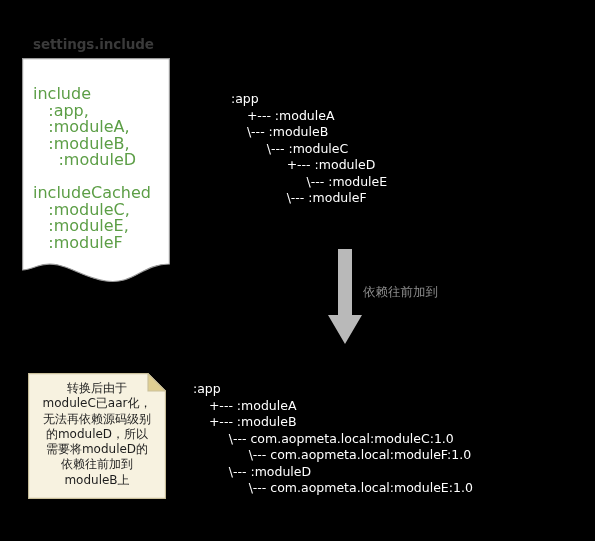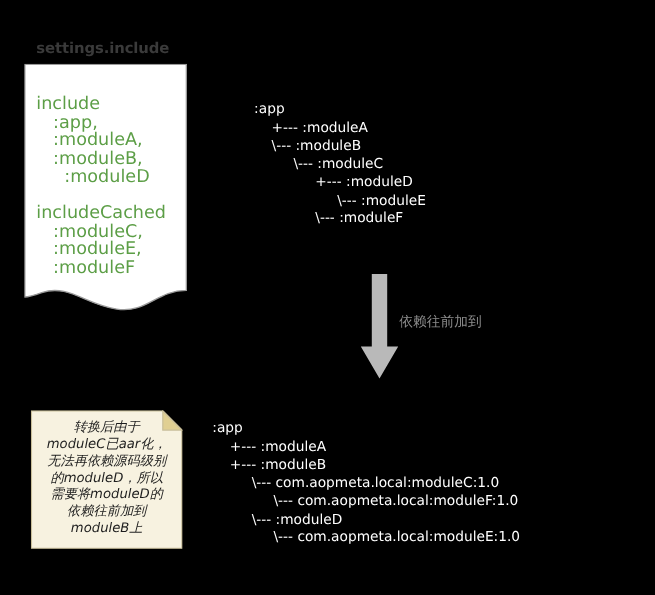--- a/index.html
+++ b/index.html
@@ -97,21 +97,20 @@
   .note-text {
     position: absolute;
     left: 30px;
     top: 381px;
     width: 134px;
     text-align: center;
     color: #1d1d1d;
     font-size: 12px;
     line-height: 15.3px;
     white-space: pre-line;
-    font-style: italic;
   }
 </style>
 </head>
 <body>
 
 <div id="canvas">
 
   <div class="doc-title">settings.include</div>
 
   <div class="doc-wrap">

